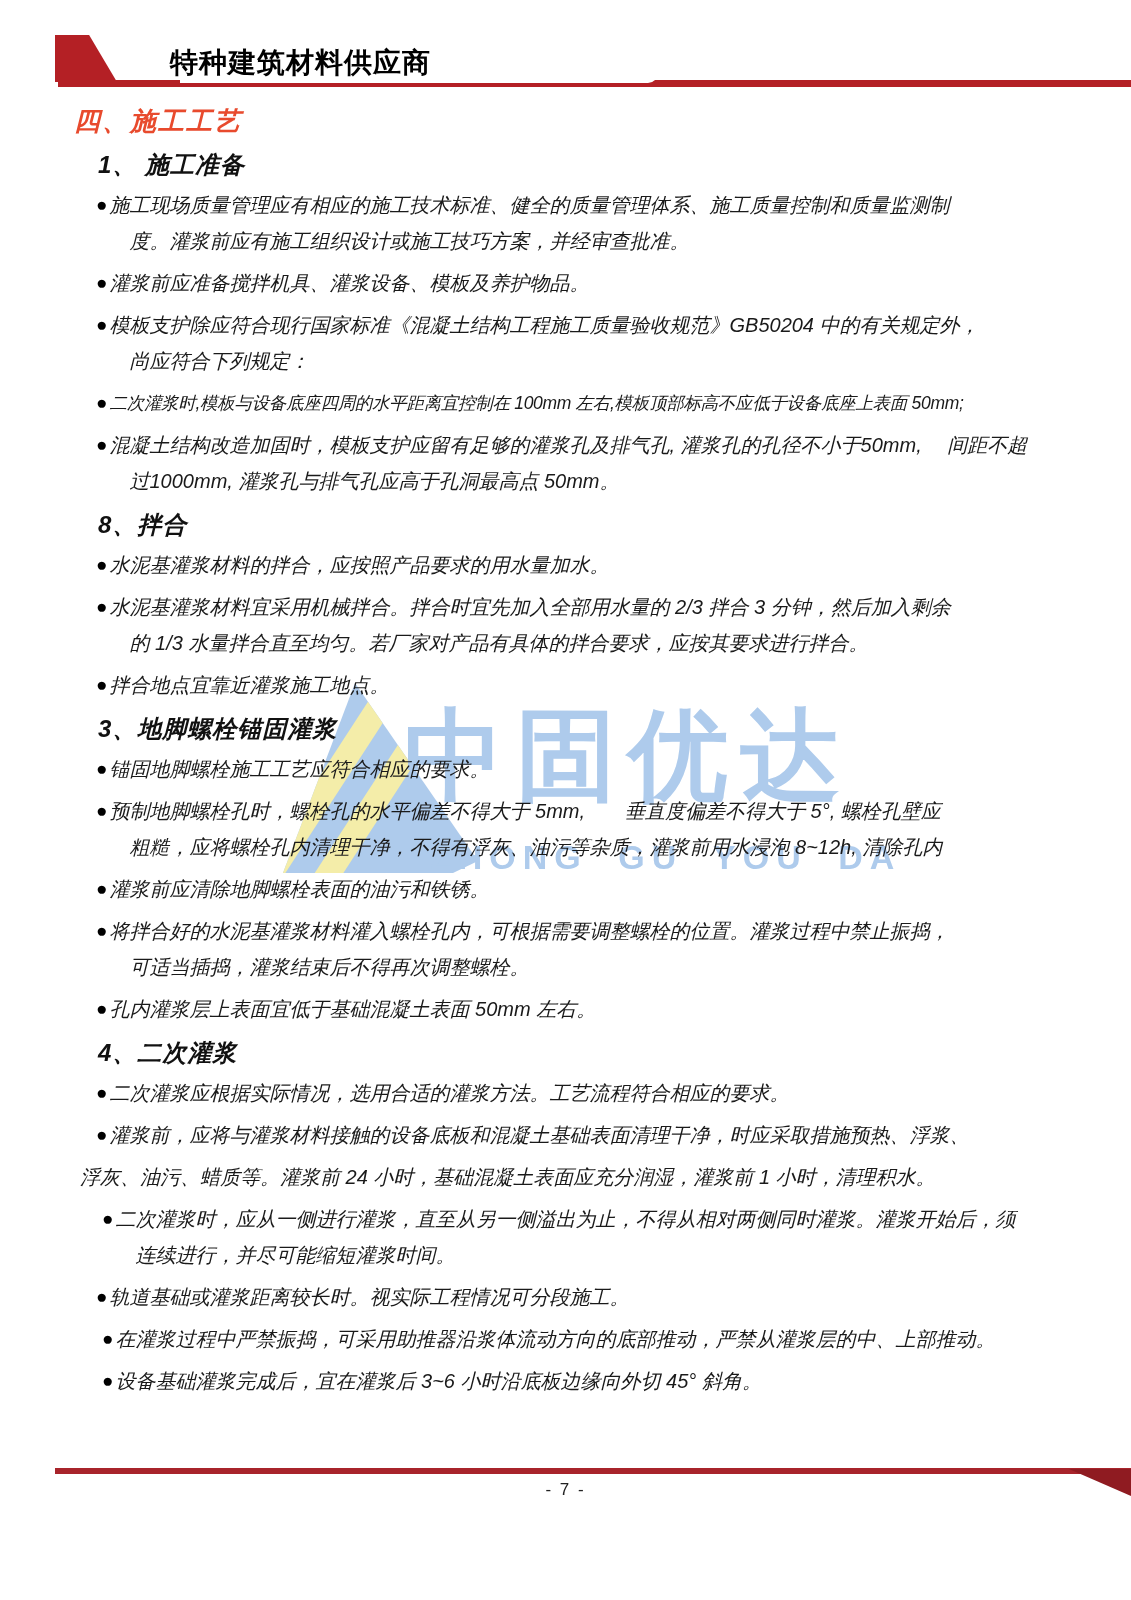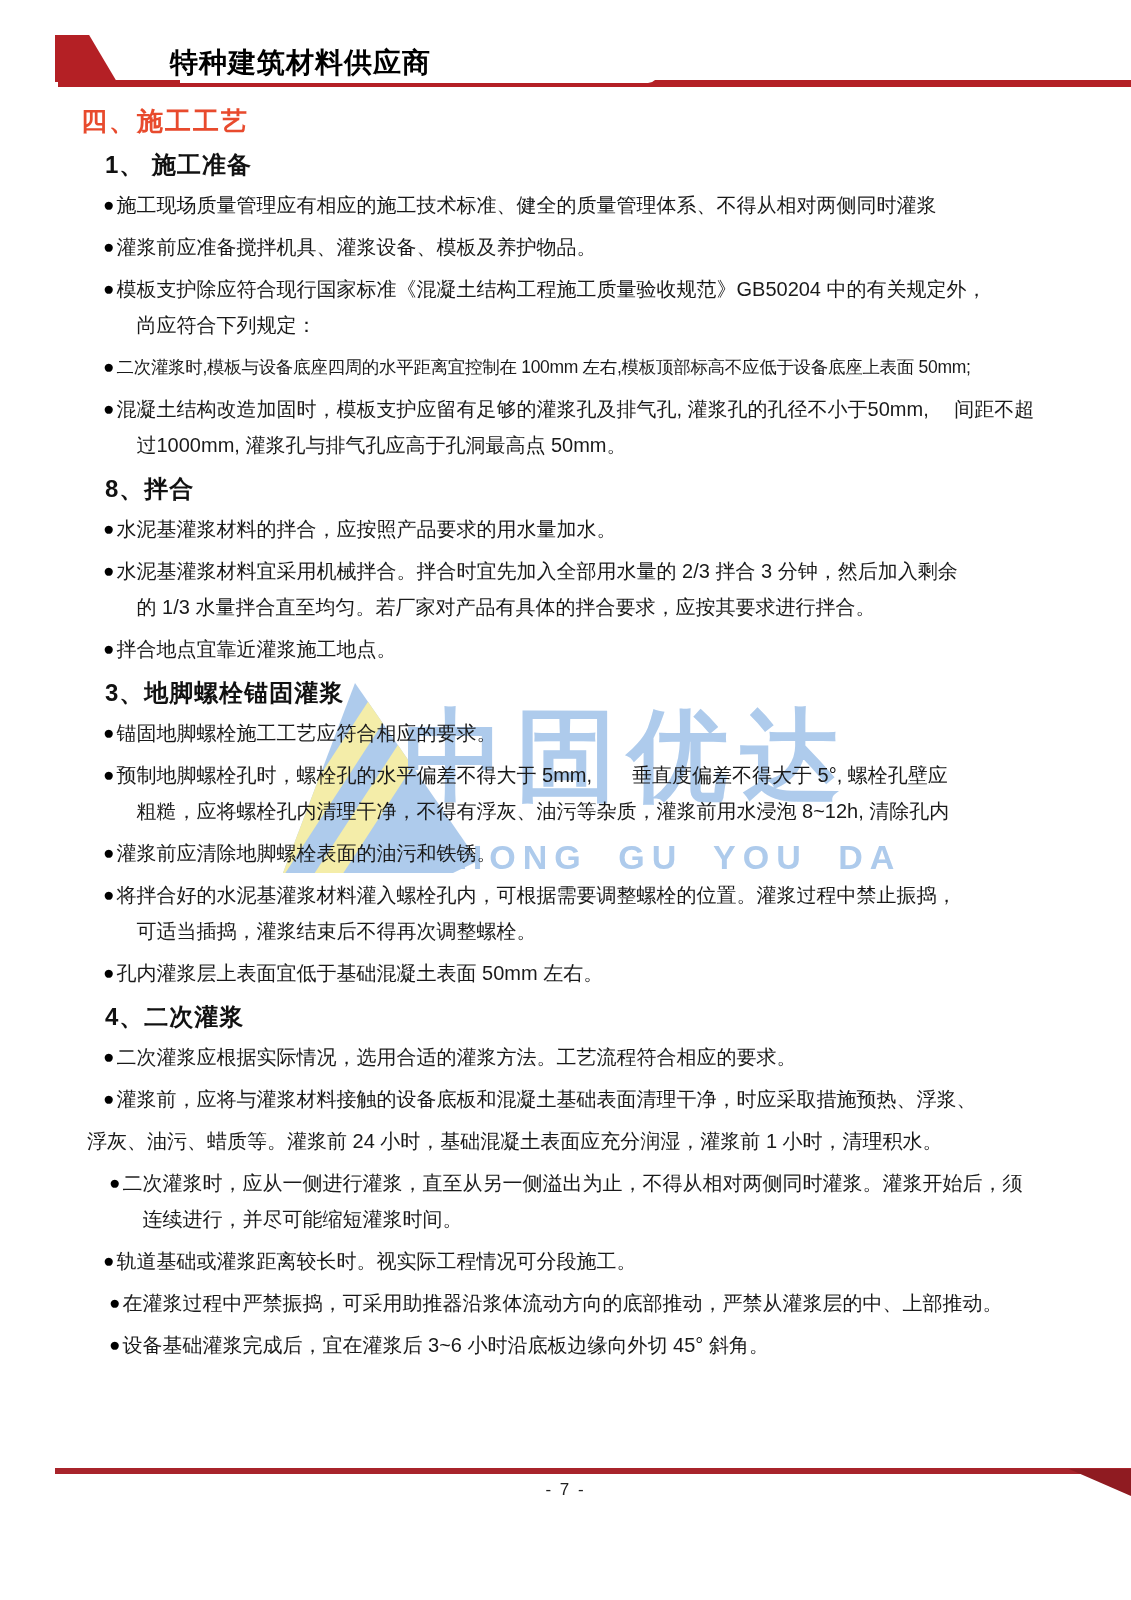--- a/index.html
+++ b/index.html
@@ -33,21 +33,21 @@
   .wm-cn {
     position:absolute; left:404px; top:690px; font-size:100px; font-weight:bold;
     color:#aecbec; letter-spacing:12px; white-space:nowrap;
   }
   .wm-en {
     position:absolute; left:430px; top:838px; font-size:34px; font-weight:bold;
     color:#aecbec; letter-spacing:7px; word-spacing:14px; white-space:nowrap;text-align:center;
   }
 
   
-  .content { position:absolute; left:75px; top:104px; width:1010px; z-index:2; }
+  .content { position:absolute; left:68px; top:104px; width:1010px; z-index:2;font-style:italic; }
   .sec-title {
     margin:0 0 6px 6px; font-size:26px; font-weight:bold; color:#e84a2d;
     letter-spacing:2px;
   }
   .sub-h { margin:10px 0 2px 30px; font-size:24px; font-weight:bold; color:#111; letter-spacing:1px; }
   .brow { display:flex; align-items:flex-start; margin:6px 0 0 28px; }
   .brow.indent-6 { margin-left:34px; }
   .bm { flex:0 0 auto; font-size:19px; line-height:36px; margin-right:2px; color:#000; }
   .bt { flex:1 1 auto; min-width:0; }
   .ln { font-size:20px; line-height:36px; white-space:nowrap; }
@@ -95,21 +95,22 @@
 
   <main class="content">
     <h1 class="sec-title">四、施工工艺</h1>
 
     <section>
       <h2 class="sub-h">1、 施工准备</h2>
 
       <div class="brow">
         <span class="bm">●</span>
         <div class="bt">
-          <div class="ln">施工现场质量管理应有相应的施工技术标准、健全的质量管理体系、不得从相对两侧同时灌浆</div>
+          <div class="ln">施工现场质量管理应有相应的施工技术标准、健全的质量管理体系、施工质量控制和质量监测制</div>
+          <div class="ln cont">度。灌浆前应有施工组织设计或施工技巧方案，并经审查批准。</div>
         </div>
       </div>
 
       <div class="brow">
         <span class="bm">●</span>
         <div class="bt">
             <div class="ln">灌浆前应准备搅拌机具、灌浆设备、模板及养护物品。</div>
           </div>
       </div>
 

